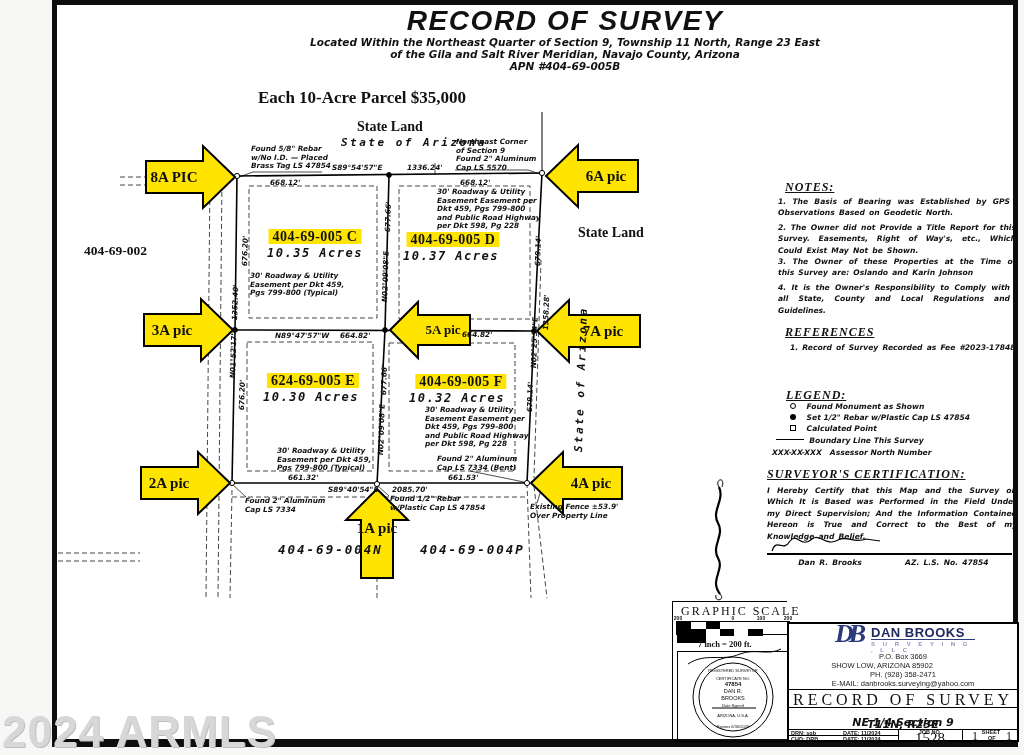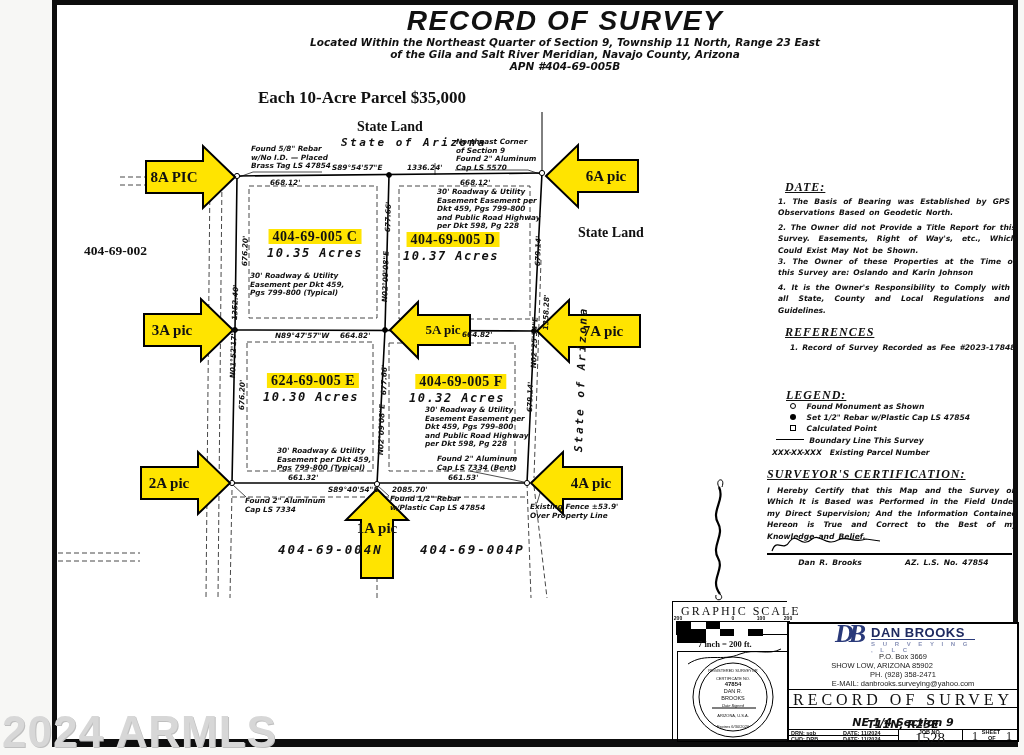--- a/index.html
+++ b/index.html
@@ -243,35 +243,35 @@
 
 <div class="abs arrow-lbl ctrxy" style="left:174px;top:177px">8A PIC</div>
 <div class="abs arrow-lbl ctrxy" style="left:606px;top:176px">6A pic</div>
 <div class="abs arrow-lbl ctrxy" style="left:172px;top:330px">3A pic</div>
 <div class="abs arrow-lbl sm ctrxy" style="left:443px;top:330px">5A pic</div>
 <div class="abs arrow-lbl ctrxy" style="left:603px;top:331px">7A pic</div>
 <div class="abs arrow-lbl ctrxy" style="left:169px;top:483px">2A pic</div>
 <div class="abs arrow-lbl ctrxy" style="left:591px;top:483px">4A pic</div>
 <div class="abs arrow-lbl ctrxy" style="left:377px;top:528px">1A pic</div>
 
-<div class="abs rc-head" style="left:785px;top:180px">DATE:</div>
+<div class="abs rc-head" style="left:785px;top:180px">NOTES:</div>
 <div class="abs rc-text" style="left:778px;top:196px;width:232px">1.    The Basis of Bearing was Established by GPS Observations Based on Geodetic North.</div>
 <div class="abs rc-text" style="left:778px;top:222px;width:238px">2.   The Owner did not Provide a Title Report   for this Survey. Easements, Right of Way's, etc., Which Could Exist May Not be Shown.</div>
 <div class="abs rc-text" style="left:778px;top:256px;width:238px">3.   The Owner of these Properties at the Time of this Survey are: Oslando and Karin Johnson</div>
 <div class="abs rc-text" style="left:778px;top:282px;width:232px">4.   It is the Owner's Responsibility to Comply with all State, County and Local Regulations and Guidelines.</div>
 
 <div class="abs rc-head" style="left:785px;top:325px">REFERENCES</div>
 <div class="abs rc-text" style="left:790px;top:342px;width:230px;text-align:left">1.  Record of Survey Recorded as Fee #2023-17848</div>
 
 <div class="abs rc-head" style="left:786px;top:388px">LEGEND:</div>
 <div class="abs lg-row" style="left:790px;top:402px"><span class="lg-sym-circle"></span>&nbsp;&nbsp;&nbsp;&nbsp;<span>Found Monument as Shown</span></div>
 <div class="abs lg-row" style="left:790px;top:413px"><span class="lg-sym-dot"></span>&nbsp;&nbsp;&nbsp;&nbsp;<span>Set 1/2" Rebar w/Plastic Cap LS 47854</span></div>
 <div class="abs lg-row" style="left:790px;top:424px"><span class="lg-sym-sq"></span>&nbsp;&nbsp;&nbsp;&nbsp;<span>Calculated Point</span></div>
 <div class="abs lg-row" style="left:776px;top:436px"><span class="lg-sym-line"></span>&nbsp;&nbsp;<span>Boundary Line This Survey</span></div>
-<div class="abs lg-row" style="left:772px;top:448px"><span>XXX-XX-XXX</span>&nbsp;&nbsp;&nbsp;<span>Existing Parcel Number</span></div>
+<div class="abs lg-row" style="left:772px;top:448px"><span>XXX-XX-XXX</span>&nbsp;&nbsp;&nbsp;<span>Assessor North Number</span></div>
 
 <div class="abs rc-head" style="left:767px;top:467px">SURVEYOR'S  CERTIFICATION:</div>
 <div class="abs rc-text" style="left:767px;top:485px;width:250px">I Hereby Certify that this Map and the Survey on Which It is Based was Performed in the Field Under my Direct Supervision; And the Information Contained Hereon is True and Correct to the Best of my Knowledge and Belief.</div>
 <div class="abs hline" style="left:767px;top:553px;width:245px;height:2px"></div>
 <div class="abs rc-text" style="left:770px;top:557px;width:120px;text-align:center">Dan  R.  Brooks</div>
 <div class="abs rc-text" style="left:905px;top:557px;width:110px;text-align:left">AZ.  L.S.  No.  47854</div>
 
 <div class="abs vline" style="left:672px;top:601px;height:139px"></div>
 <div class="abs hline" style="left:672px;top:601px;width:115px"></div>
 

